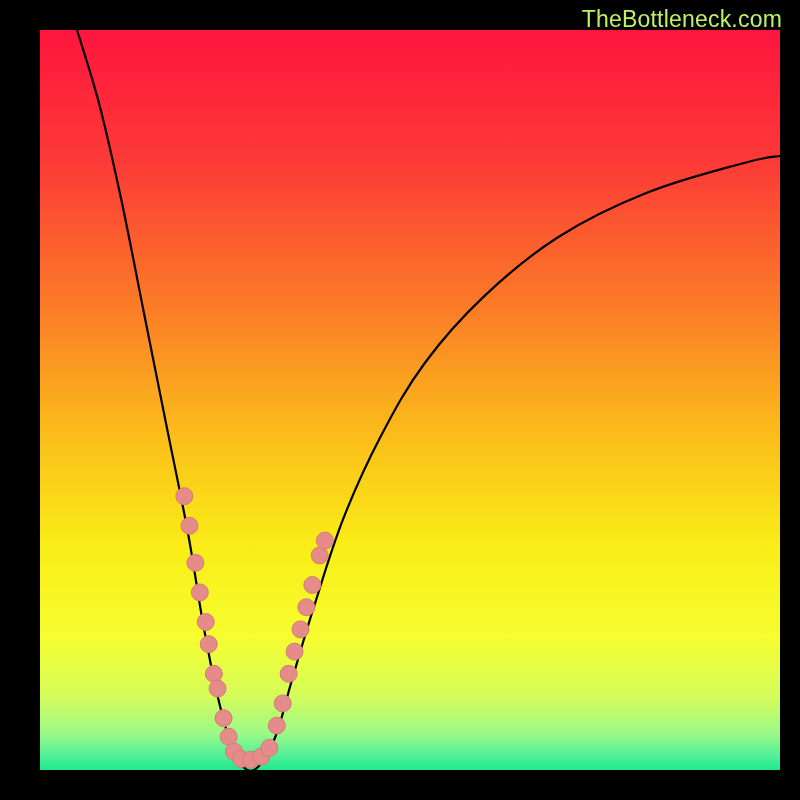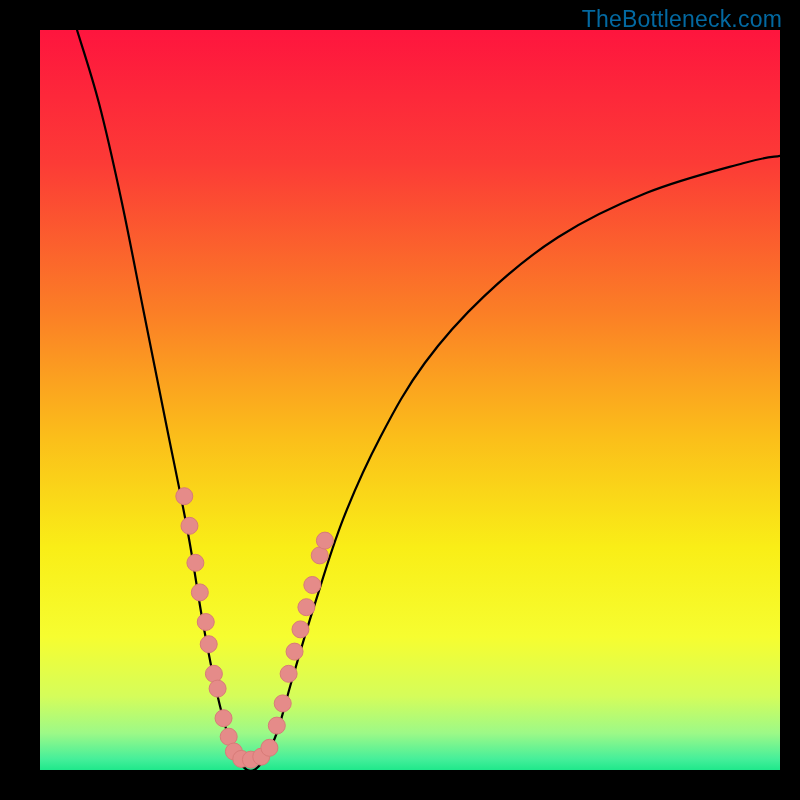--- a/index.html
+++ b/index.html
@@ -31,21 +31,21 @@
     position: absolute;
     left: 0;
     top: 0;
     width: 100%;
     height: 100%;
   }
   .watermark {
     position: absolute;
     top: 6px;
     right: 18px;
-    color: #0369a1;
+    color: #bef264;
     font-size: 23px;
     font-weight: 500;
     letter-spacing: 0.2px;
   }
   svg.curve-layer {
     position: absolute;
     left: 0;
     top: 0;
     width: 100%;
     height: 100%;

